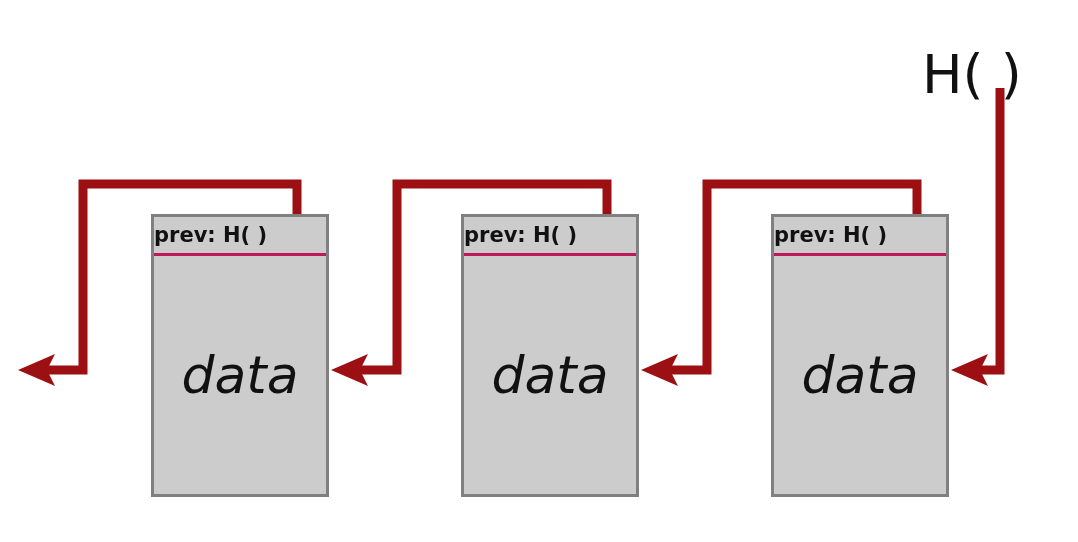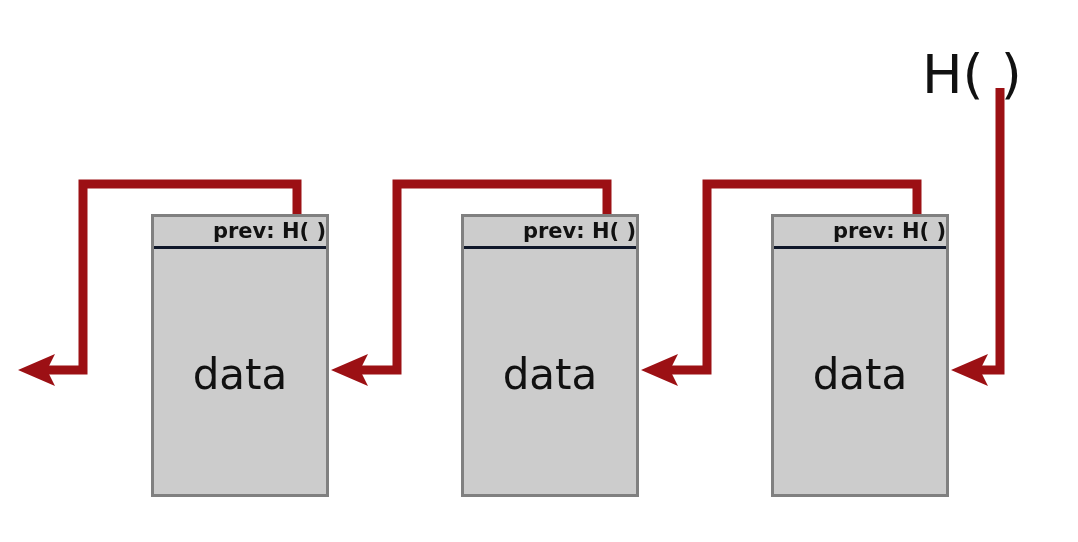--- a/index.html
+++ b/index.html
@@ -28,26 +28,26 @@
     position: absolute;
     box-sizing: border-box;
     background: #cccccc;
     border: 3px solid #808080;
   }
   .block-header {
     position: absolute;
     left: 0;
     top: 0;
     right: 0;
-    height: 32px;
+    height: 39px;
     box-sizing: border-box;
-    border-bottom: 3px solid #0f172a;
+    border-bottom: 3px solid #be185d;
     display: flex;
     align-items: center;
-    justify-content: flex-end;
+    justify-content: flex-start;
   }
   .block-header-text {
     font-family: "DejaVu Sans", sans-serif;
     font-size: 21px;
     font-weight: 700;
     color: #111111;
     letter-spacing: 0px;
     white-space: nowrap;
     line-height: 1;
   }
@@ -56,24 +56,25 @@
     left: 0;
     top: 39px;
     right: 0;
     bottom: 0;
     display: flex;
     align-items: center;
     justify-content: center;
   }
   .block-body-text {
     font-family: "DejaVu Sans", sans-serif;
-    font-size: 42px;
+    font-size: 52px;
     font-weight: 400;
     color: #111111;
     line-height: 1;
+    font-style: italic;
   }
   .hash-label {
     position: absolute;
     font-family: "DejaVu Sans", sans-serif;
     font-size: 54px;
     font-weight: 400;
     color: #111111;
     line-height: 1;
     white-space: nowrap;
   }

